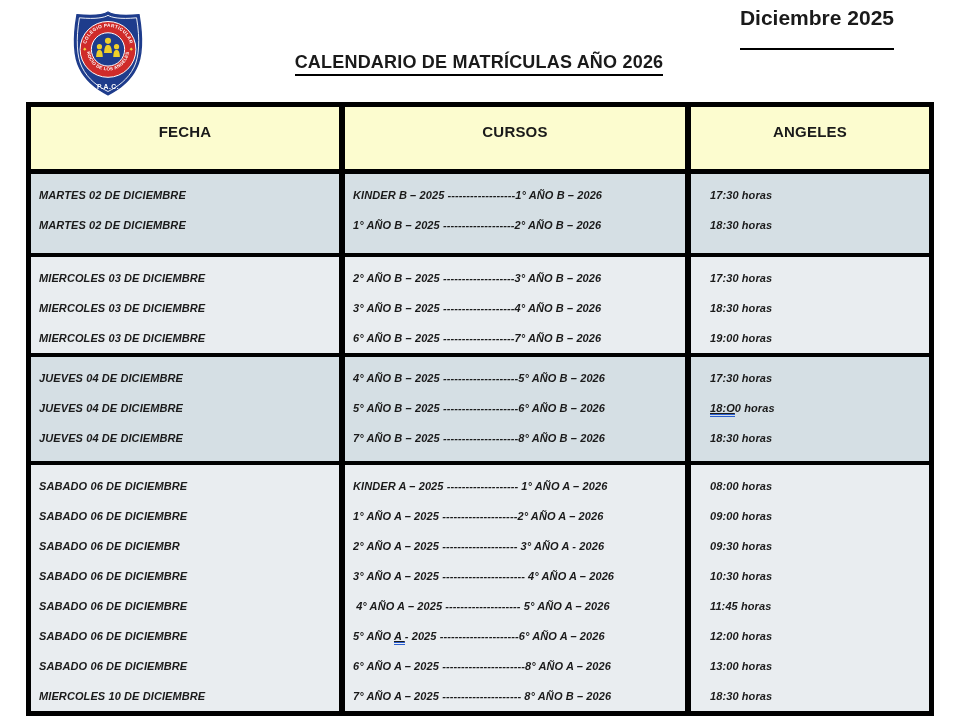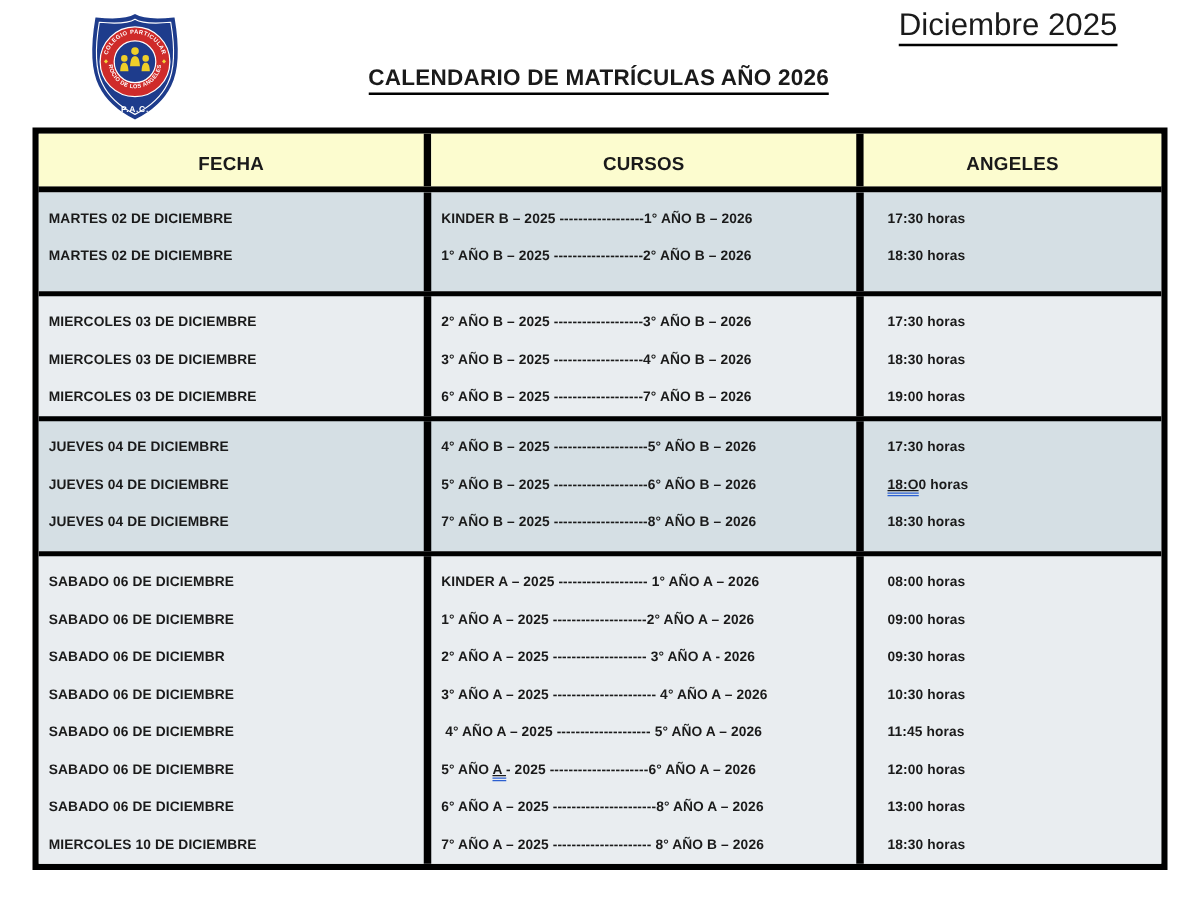--- a/index.html
+++ b/index.html
@@ -4,42 +4,42 @@
 <style>
   html,body{margin:0;padding:0;background:#fff;}
   .page{
     position:relative;width:958px;height:727px;background:#ffffff;
     font-family:"Liberation Sans",sans-serif;color:#1a1a1a;overflow:hidden;
   }
   
   .logo{position:absolute;left:63px;top:8px;width:90px;height:90px;}
   .date-label{
     position:absolute;top:6px;right:64px;
-    font-size:25px;font-weight:normal;
-    border-bottom:2px solid #000;padding-bottom:0;
+    font-size:21px;font-weight:bold;
+    border-bottom:2px solid #000;padding-bottom:18px;
   }
   .title-wrap{position:absolute;top:52px;left:0;width:958px;text-align:center;}
   .doc-title{
     display:inline-block;font-size:18px;font-weight:bold;
     border-bottom:2px solid #000;padding-bottom:1px;letter-spacing:.2px;
   }
   
   .mat-table{
     position:absolute;left:26px;top:102px;width:908px;
     border:5px solid #000;box-sizing:border-box;background:#fff;
   }
   .grid-row{display:grid;grid-template-columns:314px 346px 238px;}
   .thead{border-bottom:5px solid #000;}
   .th{
-    height:42px;line-height:50px;text-align:center;
+    height:62px;line-height:50px;text-align:center;
     font-size:15px;font-weight:bold;letter-spacing:.2px;
     border-right:6px solid #000;box-sizing:border-box;
   }
   .th:last-child{border-right:none;}
-  .section{box-sizing:border-box;}
+  .section{box-sizing:border-box;font-style:italic;}
   .section + .section{border-top:4px solid #000;}
   .cell{
     border-right:6px solid #000;box-sizing:border-box;
     padding-top:6px;overflow:hidden;
   }
   .cell:last-child{border-right:none;padding-left:19px;}
   .cell-fecha{padding-left:8px;}
   .cell-curso{padding-left:8px;}
   .cell-hora{padding-left:10px;}
   .line{

